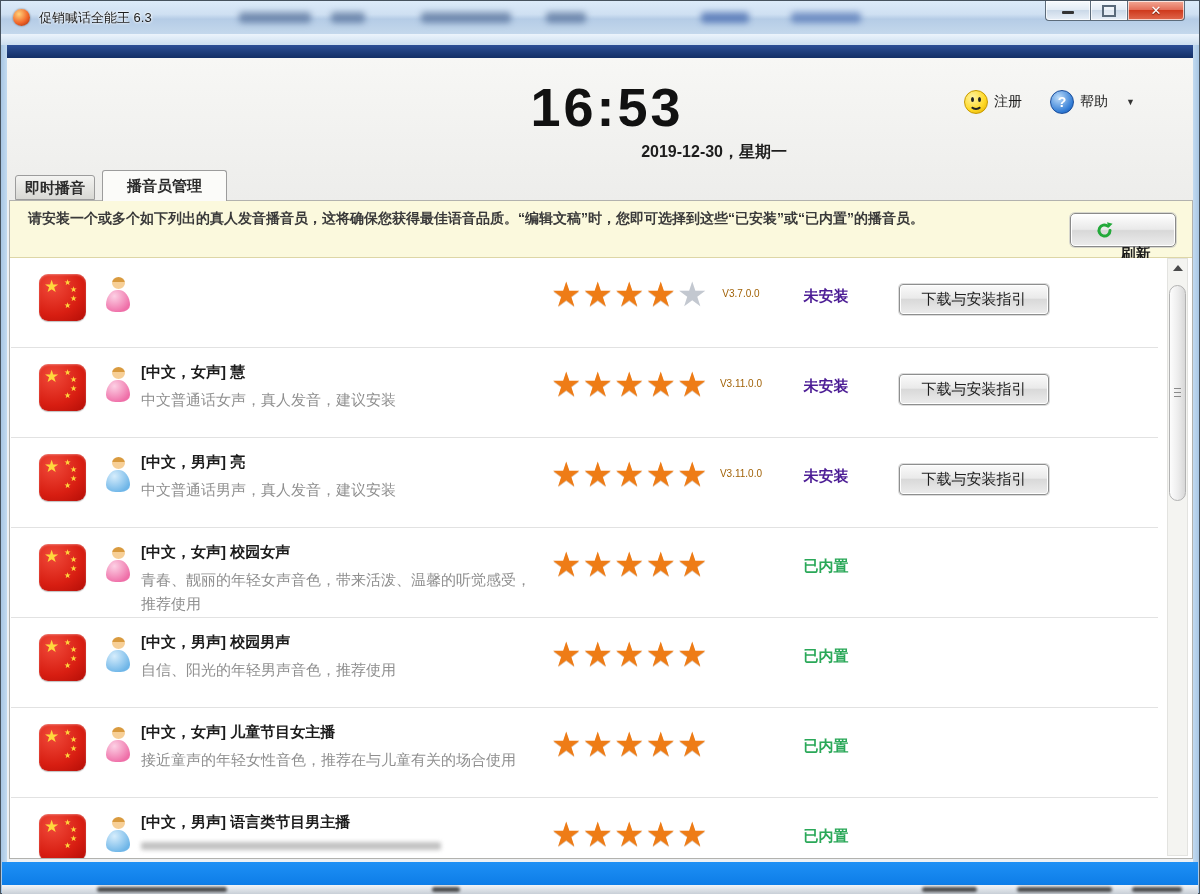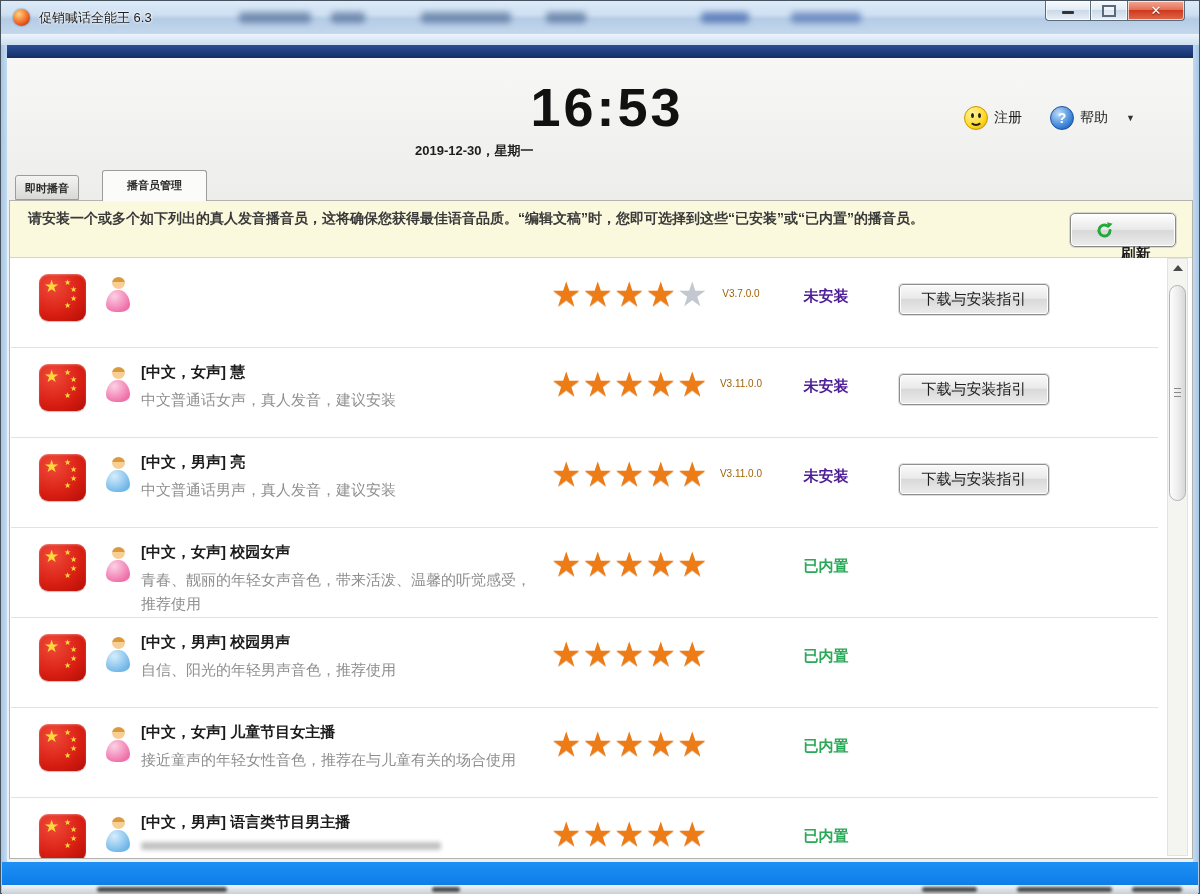--- a/index.html
+++ b/index.html
@@ -27,35 +27,35 @@
 
   .glass-strip{position:absolute;left:0;top:33px;right:0;height:11px;background:linear-gradient(#ecf4fc,#cddff0);}
   .navy-band{position:absolute;left:0;top:44px;right:0;height:13px;background:linear-gradient(#2d4f96,#132f66);}
   .frame-left,.frame-right{position:absolute;top:44px;bottom:0;width:6px;background:linear-gradient(90deg,#a9c7e4,#c2daf0);}
   .frame-left{left:0;} .frame-right{right:0;background:linear-gradient(90deg,#c2daf0,#a9c7e4);}
 
   
   .header{position:absolute;left:6px;right:6px;top:57px;height:142px;background:linear-gradient(#f7f7f5,#ededeb);}
   .clock{position:absolute;left:450px;top:18px;width:300px;text-align:center;font-size:54px;font-weight:bold;
     color:#111;letter-spacing:3px;font-family:"Liberation Sans","DejaVu Sans",sans-serif;}
-  .date{position:absolute;left:408px;top:84px;width:360px;text-align:left;font-size:13px;font-weight:bold;color:#1d1d1d;}
-  .acct{position:absolute;right:58px;top:48px;display:flex;align-items:center;}
+  .date{position:absolute;left:420px;top:84px;width:360px;text-align:right;font-size:16px;font-weight:bold;color:#1d1d1d;}
+  .acct{position:absolute;right:58px;top:32px;display:flex;align-items:center;}
   .smiley{width:22px;height:22px;border-radius:50%;background:radial-gradient(circle at 35% 30%,#fff3a0,#ffd824 60%,#d9a400);
     border:1px solid #c79a00;position:relative;}
   .smiley .e{position:absolute;top:6px;width:3px;height:5px;border-radius:50%;background:#222;}
   .smiley .e.l{left:6px;} .smiley .e.r{right:6px;}
   .smiley .m{position:absolute;left:4px;right:4px;bottom:3px;height:7px;border:2px solid #222;border-top:none;
     border-radius:0 0 10px 10px;border-left-color:transparent;border-right-color:transparent;box-sizing:border-box;}
   .qmark{width:22px;height:22px;border-radius:50%;background:radial-gradient(circle at 35% 30%,#bcdcfa,#2f7ad4 70%,#16499c);
     border:1px solid #1c4f9c;color:#fff;font-weight:bold;font-size:14px;display:flex;align-items:center;justify-content:center;}
   .acct-label{font-size:14px;color:#1d1d1d;margin-left:6px;}
   .caret{margin-left:18px;font-size:9px;color:#333;}
 
   
-  .tab{position:absolute;box-sizing:border-box;font-size:11px;font-weight:bold;color:#2c2c2c;text-align:center;}
+  .tab{position:absolute;box-sizing:border-box;font-size:15px;font-weight:bold;color:#2c2c2c;text-align:center;}
   .tab.inactive{left:14px;top:174px;height:25px;line-height:24px;padding:0 9px;border:1px solid #9c9c9c;
     background:linear-gradient(#f4f4f2,#d8d8d4);border-radius:3px 3px 0 0;}
   .tab.active{left:101px;top:169px;height:31px;line-height:29px;padding:0 24px;border:1px solid #9c9c9c;border-bottom:none;
     background:#fbfbf9;border-radius:3px 3px 0 0;z-index:5;}
 
   
   .panel{position:absolute;left:8px;top:199px;width:1184px;height:659px;box-sizing:border-box;
     border:1px solid #b2b2ae;background:#fff;z-index:2;}
   .banner{position:absolute;left:0;top:0;right:0;height:57px;background:#fbf9dd;border-bottom:1px solid #ddd6a6;box-sizing:border-box;}
   .banner-text{position:absolute;left:18px;top:7px;width:1010px;font-size:14px;font-weight:bold;color:#3a3a3a;line-height:21px;}

